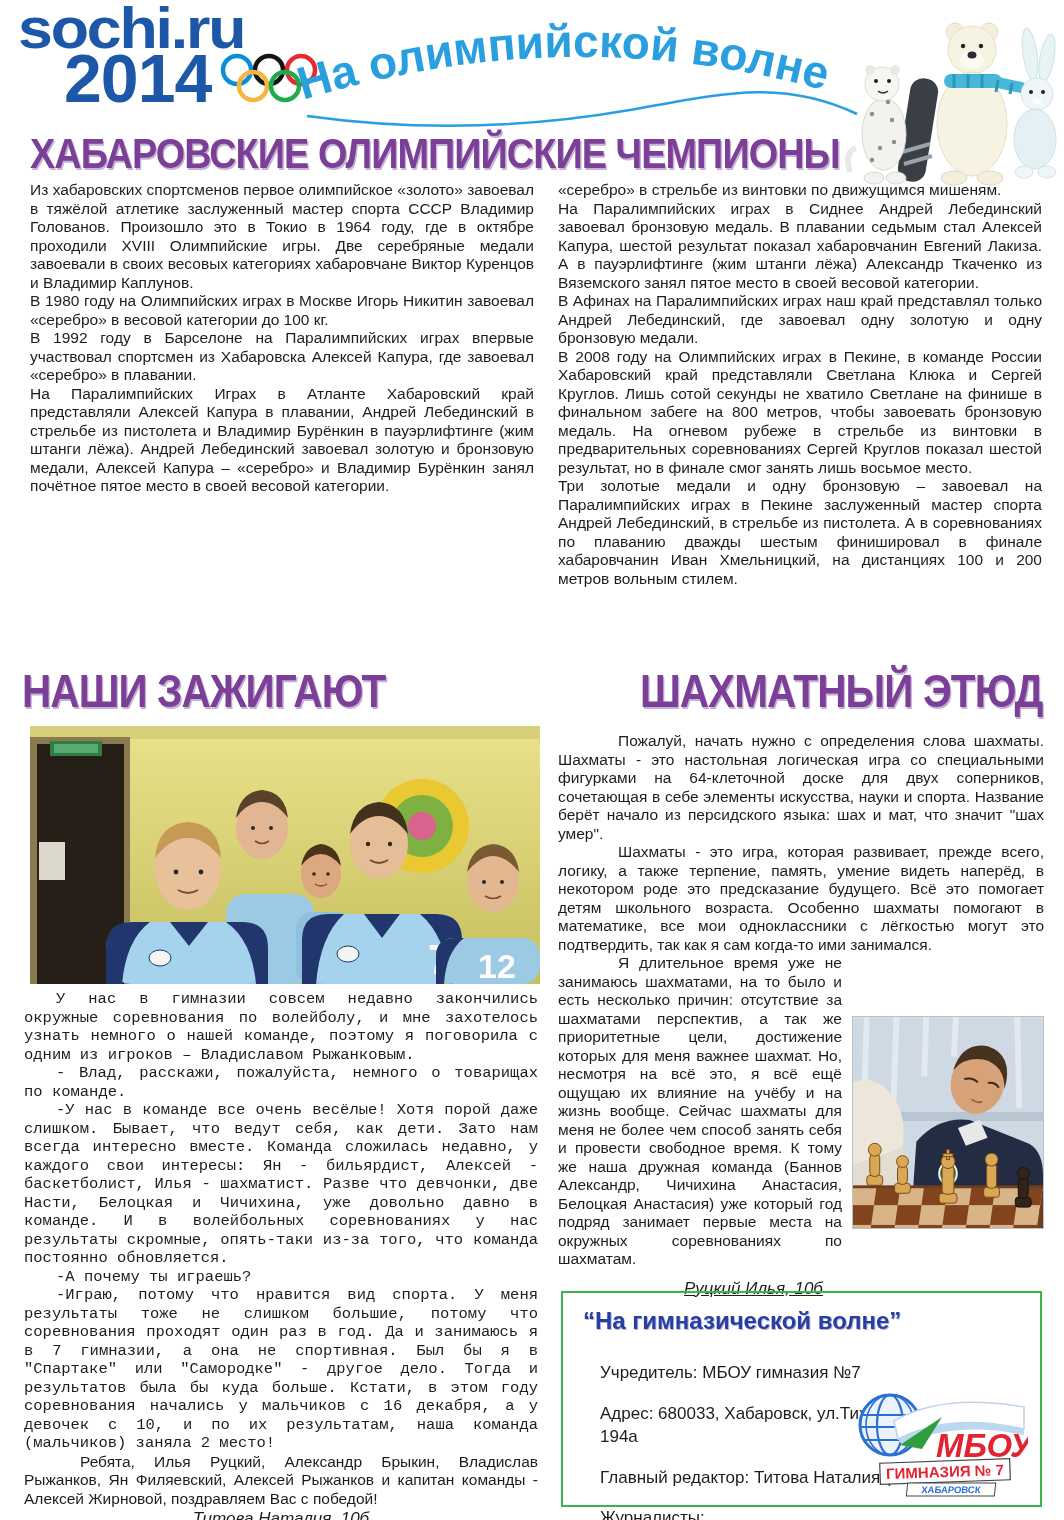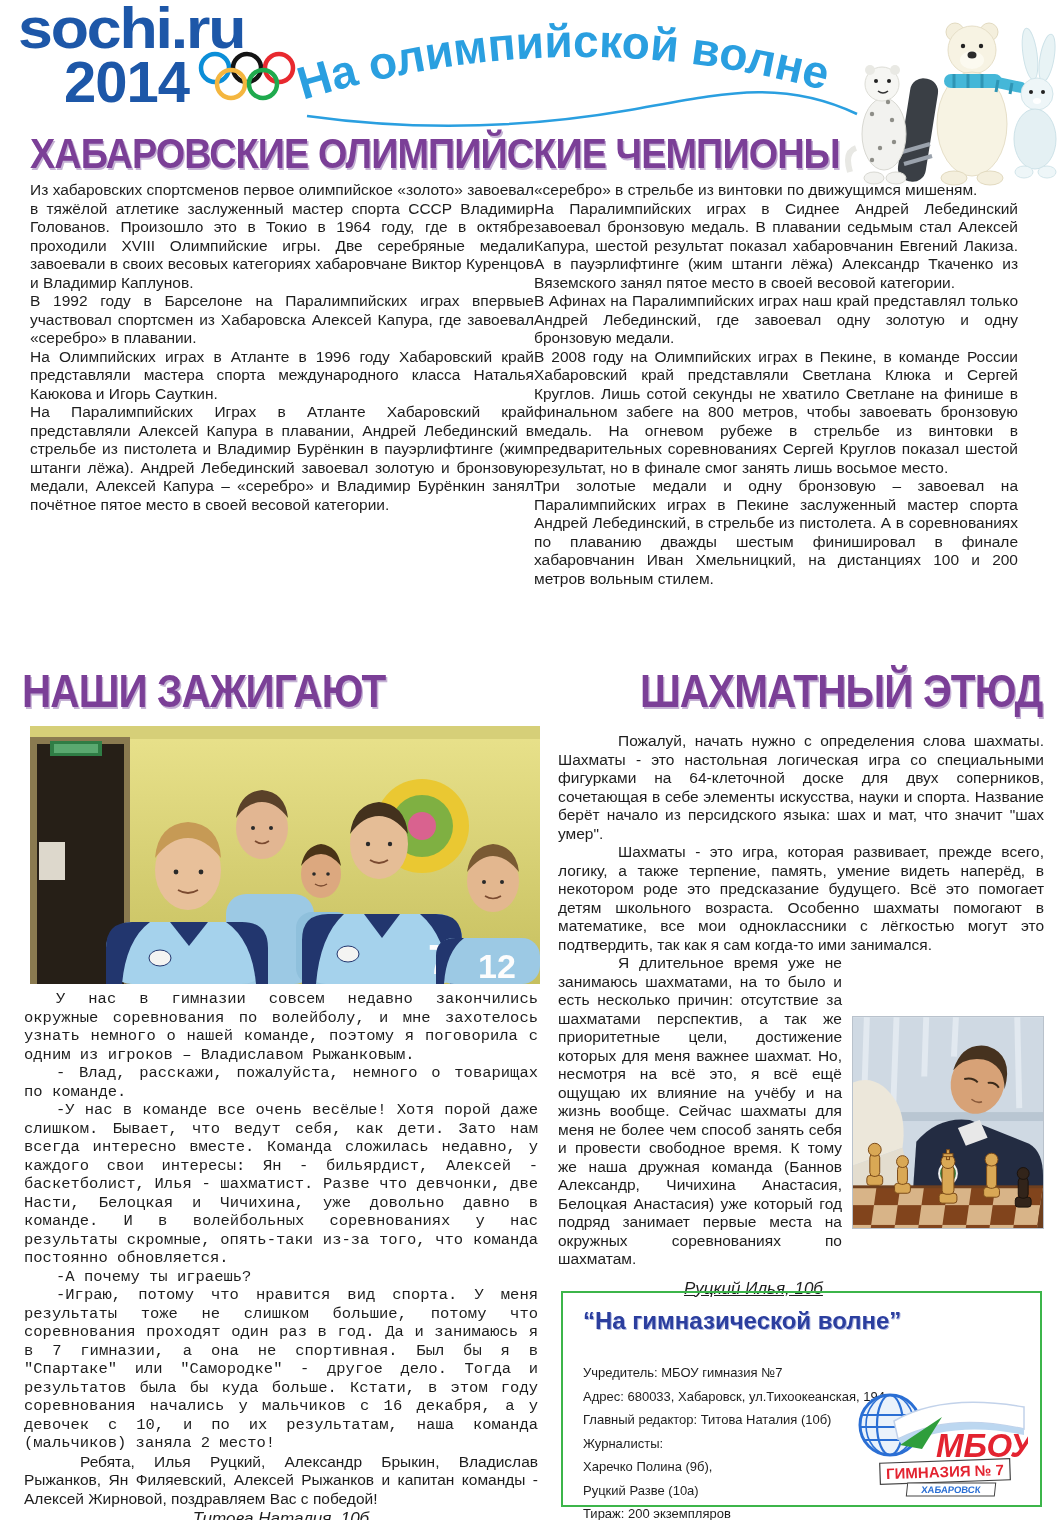--- a/index.html
+++ b/index.html
@@ -12,61 +12,61 @@
   }
   html,body{margin:0;padding:0;background:#fff;}
   body{width:1064px;height:1520px;position:relative;overflow:hidden;
        font-family:"Liberation Sans",sans-serif;color:var(--body-text);}
 
   
   .sochi-logo{position:absolute;left:18px;top:2px;line-height:.88;}
   .sochi-line1{font-size:58px;font-weight:700;letter-spacing:-2px;color:var(--logo-blue);
                transform:scaleX(1.08);transform-origin:left top;}
   .sochi-row2{display:flex;align-items:flex-end;margin-top:-4px;}
-  .sochi-line2{font-size:58px;font-weight:700;letter-spacing:-1px;color:var(--logo-blue);margin-left:46px;}
+  .sochi-line2{font-size:68px;font-weight:700;letter-spacing:-1px;color:var(--logo-blue);margin-left:46px;}
   .rings{margin-left:6px;margin-bottom:2px;}
   .title-svg{position:absolute;left:295px;top:4px;}
   .mascots{position:absolute;left:842px;top:2px;}
 
   
   h1,h2{margin:0;font-weight:700;color:var(--heading-purple);
         text-shadow:1.5px 1.5px 0 #c5b2d4;white-space:nowrap;}
   #main-heading{position:absolute;left:30px;top:130px;font-size:42px;letter-spacing:-1px;
         transform:scaleX(.9);transform-origin:left top;}
   #heading-nashi{position:absolute;left:22px;top:664px;font-size:46px;letter-spacing:-1px;
         transform:scaleX(.88);transform-origin:left top;}
   #heading-chess{position:absolute;right:22px;top:664px;font-size:46px;letter-spacing:-1px;
         transform:scaleX(.88);transform-origin:right top;}
 
   
   .para{margin:0;text-align:justify;font-size:15.5px;line-height:18.5px;}
   .indent-sm{text-indent:32px;font-family:Liberation Mono, monospace;}
   .indent-lg{text-indent:60px;}
   .indent-xl{text-indent:56px;}
 
-  #article1{position:absolute;left:30px;top:181px;width:1012px;display:flex;}
+  #article1{position:absolute;left:30px;top:181px;width:1012px;display:flex;gap:24px;}
   #article1 .col-left{width:504px;}
   #article1 .col-right{width:484px;}
 
   #volleyball-photo{position:absolute;left:30px;top:726px;width:510px;height:258px;}
   #article2-text{position:absolute;left:24px;top:990px;width:514px;}
   .signature{margin:1px 0 0 0;font-size:17px;font-style:italic;text-align:center;line-height:20px;}
 
   #article3-text{position:absolute;left:558px;top:732px;width:486px;}
   .chess-photo{float:right;width:192px;height:213px;margin:62px 0 6px 10px;
                border:1px solid #b9c2cc;box-sizing:border-box;}
   .chess-caption{margin:10px 0 0 126px;font-size:17px;font-style:italic;line-height:20px;text-decoration:underline;}
   .clear{clear:both;}
 
   
   #infobox{position:absolute;left:561px;top:1291px;width:481px;height:216px;
            border:2.5px solid var(--box-green);box-sizing:border-box;padding:14px 20px;}
   .infobox-title{font-size:24px;font-weight:700;color:var(--box-title-blue);
                  text-shadow:1px 1px 0 #aeb7e2;margin:0 0 26px 0;}
-  .infobox-line{margin:0;font-size:13px;line-height:23.5px;}
+  .infobox-line{margin:17px;font-size:17px;line-height:23.5px;}
   .school-logo{position:absolute;right:12px;bottom:8px;}
 </style>
 </head>
 <body>
 
 <div class="sochi-logo">
   <div class="sochi-line1">sochi.ru</div>
   <div class="sochi-row2">
     <div class="sochi-line2">2014</div>
     <svg class="rings" width="104" height="56" viewBox="0 0 104 56">
@@ -150,22 +150,22 @@
     <ellipse cx="182" cy="170" rx="9" ry="6" fill="#eef6f8" stroke="#d2e5ea"></ellipse>
     <ellipse cx="205" cy="170" rx="9" ry="6" fill="#eef6f8" stroke="#d2e5ea"></ellipse>
   </g>
 </svg>
 
 <h1 id="main-heading">ХАБАРОВСКИЕ ОЛИМПИЙСКИЕ ЧЕМПИОНЫ</h1>
 
 <div id="article1">
   <div class="col-left">
       <p class="para">Из хабаровских спортсменов первое олимпийское «золото» завоевал в тяжёлой атлетике заслуженный мастер спорта СССР Владимир Голованов. Произошло это в Токио в 1964 году, где в октябре проходили XVIII Олимпийские игры. Две серебряные медали завоевали в своих весовых категориях хабаровчане Виктор Куренцов и Владимир Каплунов.</p>
+      <p class="para">В 1980 году на Олимпийских играх в Москве Игорь Никитин завоевал «серебро» в весовой категории до 100 кг.</p>
       <p class="para">В 1992 году в Барселоне на Паралимпийских играх впервые участвовал спортсмен из Хабаровска Алексей Капура, где завоевал «серебро» в плавании.</p>
-      <p class="para">На Олимпийских играх в Атланте в 1996 году Хабаровский край представляли мастера спорта международного класса Наталья Каюкова и Игорь Сауткин.</p>
       <p class="para">На Паралимпийских Играх в Атланте Хабаровский край представляли Алексей Капура в плавании, Андрей Лебединский в стрельбе из пистолета и Владимир Бурёнкин в пауэрлифтинге (жим штанги лёжа). Андрей Лебединский завоевал золотую и бронзовую медали, Алексей Капура – «серебро» и Владимир Бурёнкин занял почётное пятое место в своей весовой категории.</p>
     </div>
   <div class="col-right">
       <p class="para">«серебро» в стрельбе из винтовки по движущимся мишеням.</p>
       <p class="para">На Паралимпийских играх в Сиднее Андрей Лебединский завоевал бронзовую медаль. В плавании седьмым стал Алексей Капура, шестой результат показал хабаровчанин Евгений Лакиза. А в пауэрлифтинге (жим штанги лёжа) Александр Ткаченко из Вяземского занял пятое место в своей весовой категории.</p>
       <p class="para">В Афинах на Паралимпийских играх наш край представлял только Андрей Лебединский, где завоевал одну золотую и одну бронзовую медали.</p>
       <p class="para">В 2008 году на Олимпийских играх в Пекине, в команде России Хабаровский край представляли Светлана Клюка и Сергей Круглов. Лишь сотой секунды не хватило Светлане на финише в финальном забеге на 800 метров, чтобы завоевать бронзовую медаль. На огневом рубеже в стрельбе из винтовки в предварительных соревнованиях Сергей Круглов показал шестой результат, но в финале смог занять лишь восьмое место.</p>
       <p class="para">Три золотые медали и одну бронзовую – завоевал на Паралимпийских играх в Пекине заслуженный мастер спорта Андрей Лебединский, в стрельбе из пистолета. А в соревнованиях по плаванию дважды шестым финишировал в финале хабаровчанин Иван Хмельницкий, на дистанциях 100 и 200 метров вольным стилем.</p>
     </div>
 </div>

